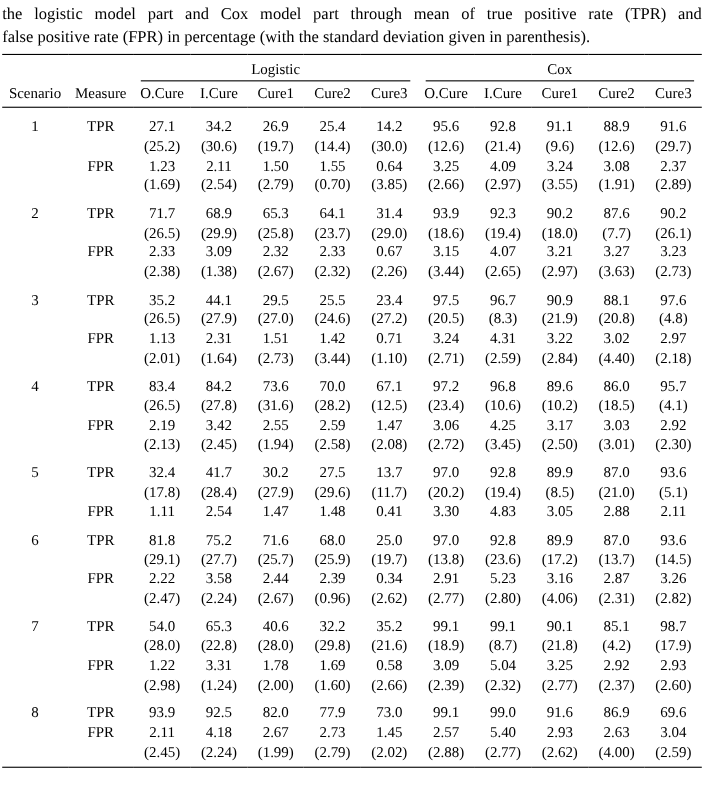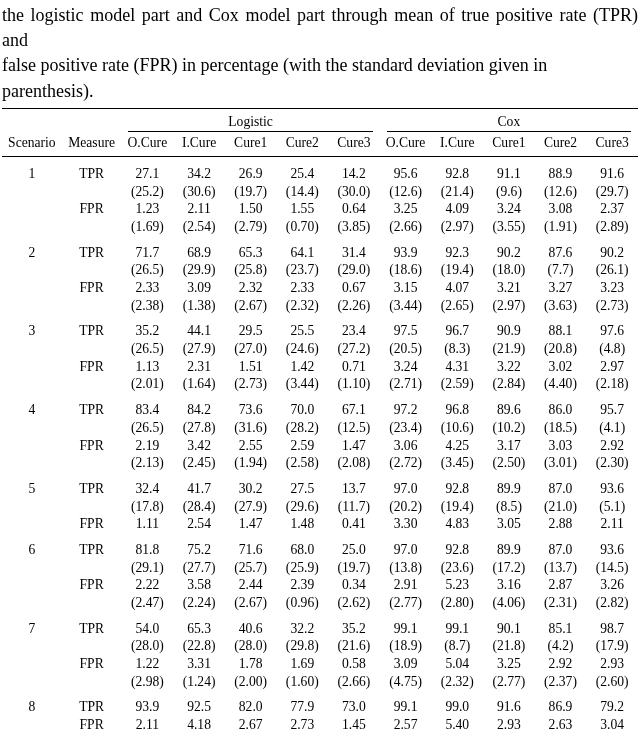--- a/index.html
+++ b/index.html
@@ -10,21 +10,21 @@
   }
   body {
     width: 640px;
     height: 736px;
     box-sizing: border-box;
     padding: 3px 2px 0 2px;
     font-family: "Liberation Serif", "DejaVu Serif", serif;
     overflow: hidden;
   }
   .caption {
-    font-size: 18px;
+    font-size: 15px;
     line-height: 1.4;
     margin: 0 0 4px 0;
   }
   .caption .cap-line { display: block; }
   .caption .l1 { text-align: justify; text-align-last: justify; }
 
   table.results {
     width: 100%;
     border-collapse: collapse;
     border-top: 1.2px solid #000;
@@ -472,39 +472,39 @@
           <td>2.93</td>
         </tr>
         <tr class="sd-row">
           <td></td>
           <td></td>
           <td>(2.98)</td>
           <td>(1.24)</td>
           <td>(2.00)</td>
           <td>(1.60)</td>
           <td>(2.66)</td>
-          <td>(4.75)</td>
+          <td>(2.39)</td>
           <td>(2.32)</td>
           <td>(2.77)</td>
           <td>(2.37)</td>
           <td>(2.60)</td>
         </tr>
         <tr class="group-start">
           <td>8</td>
           <td>TPR</td>
           <td>93.9</td>
           <td>92.5</td>
           <td>82.0</td>
           <td>77.9</td>
           <td>73.0</td>
           <td>99.1</td>
           <td>99.0</td>
           <td>91.6</td>
           <td>86.9</td>
-          <td>79.2</td>
+          <td>69.6</td>
         </tr>
         <tr>
           <td></td>
           <td>FPR</td>
           <td>2.11</td>
           <td>4.18</td>
           <td>2.67</td>
           <td>2.73</td>
           <td>1.45</td>
           <td>2.57</td>

